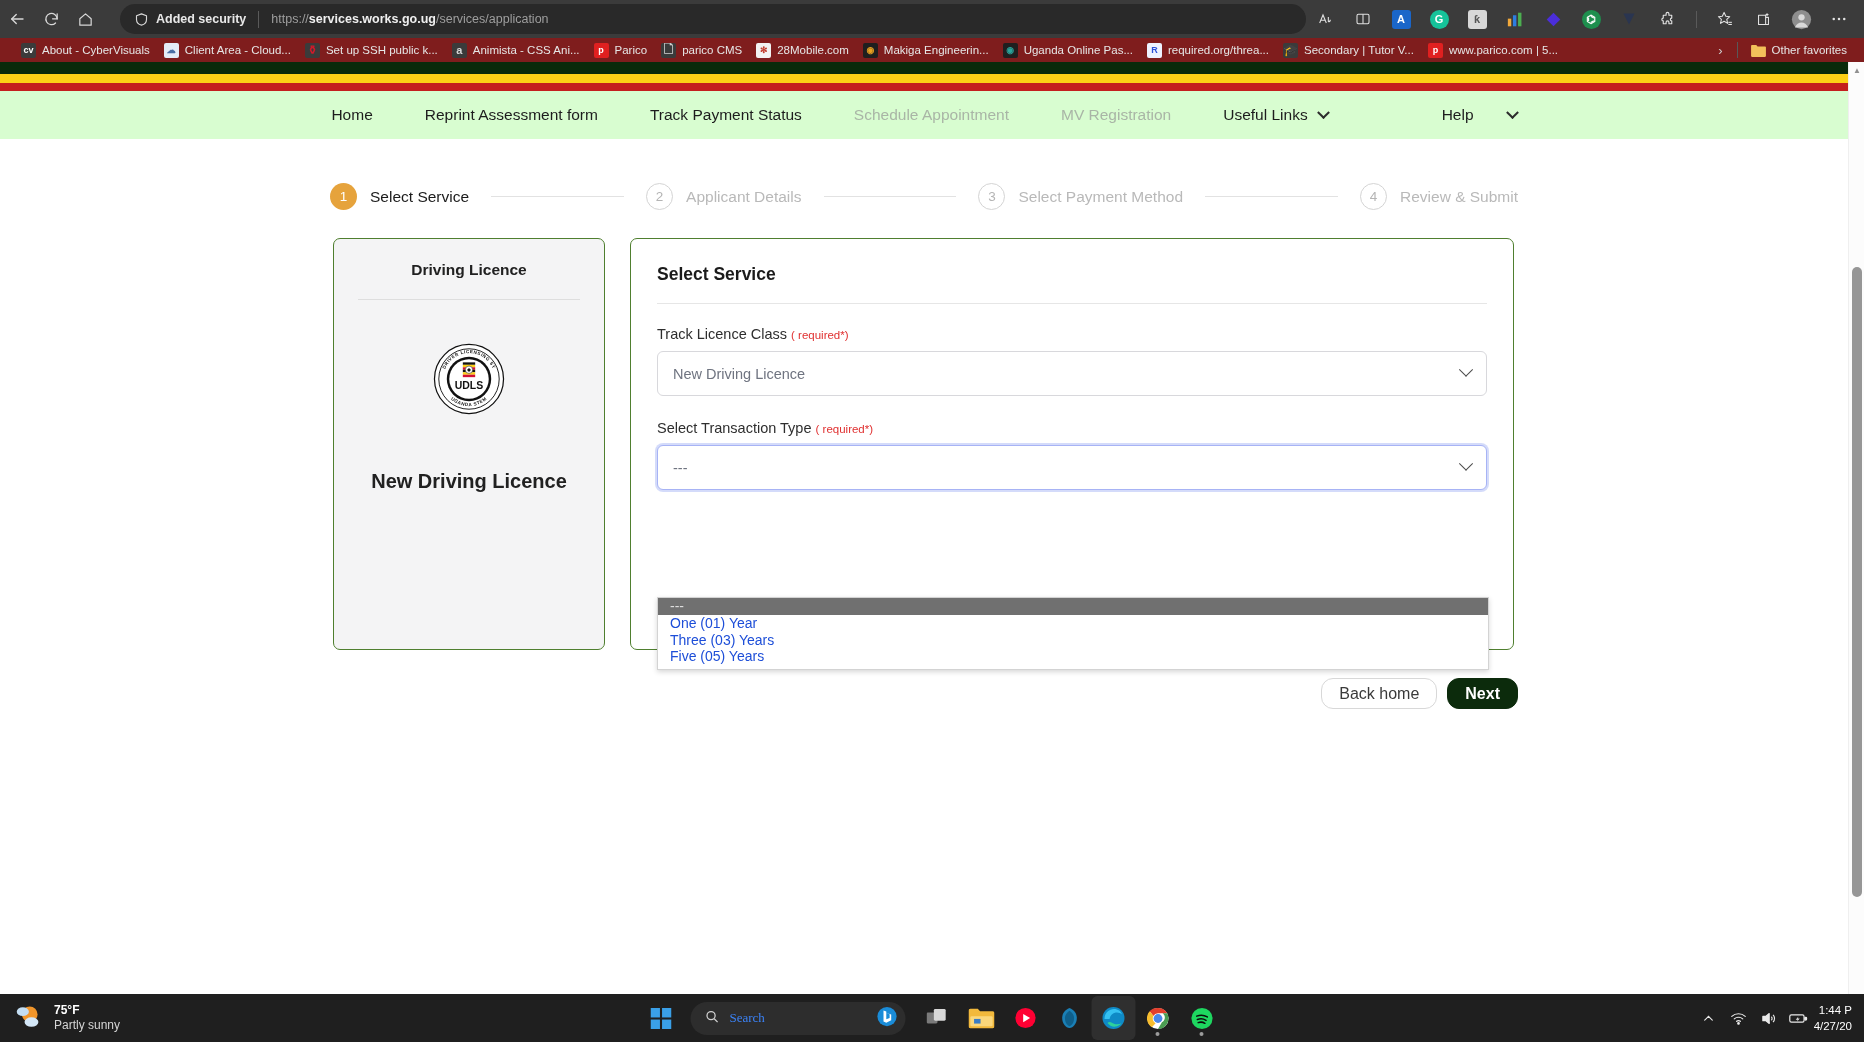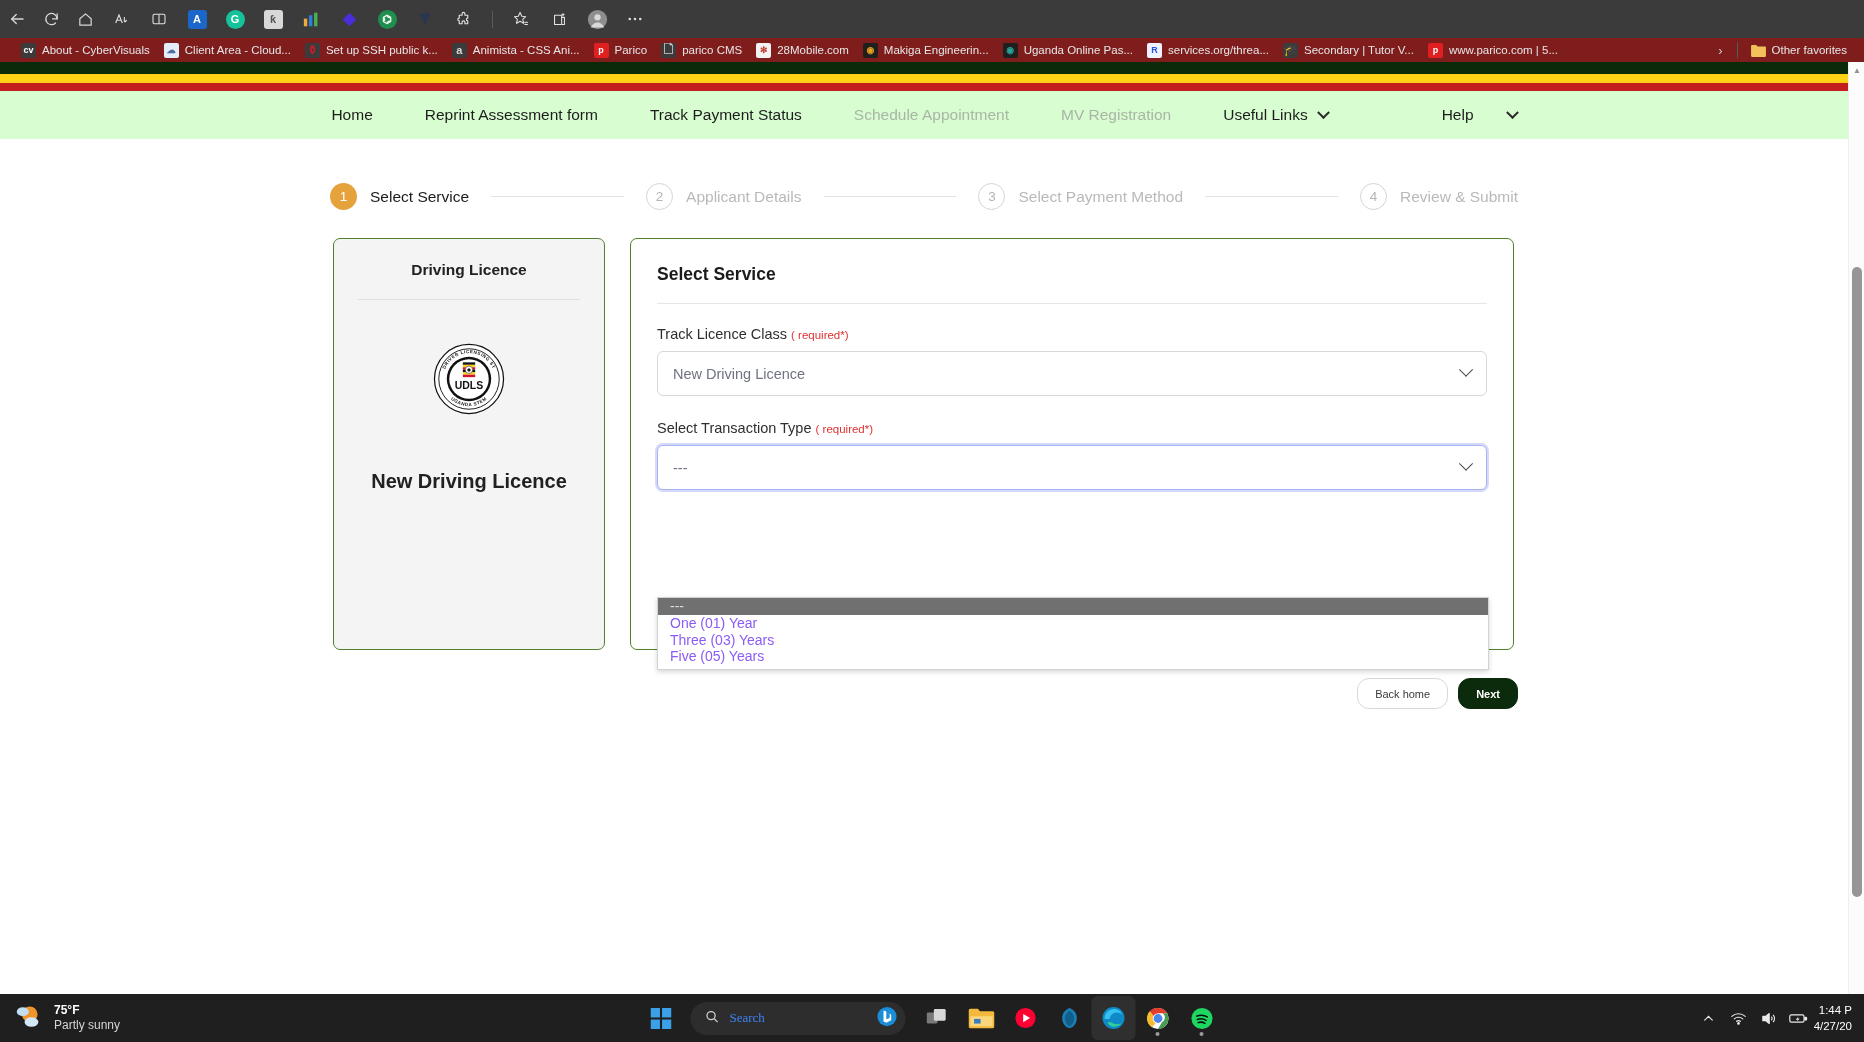--- a/index.html
+++ b/index.html
@@ -199,37 +199,37 @@
     left: 26px; top: 358px;
     width: 832px;
     background: #fff;
     border: 1px solid #d3d3d3;
     box-shadow: 0 2px 5px rgba(0,0,0,.16);
     padding-bottom: 2px;
     z-index: 30;
   }
   .dd-item {
     height: 16.5px; line-height: 16.5px;
-    font-size: 14px; color: #8b5cf6;
+    font-size: 14px; color: #1d4ed8;
     padding: 0 12px;
     white-space: nowrap;
   }
   .dd-item.sel { background: #707070; color: #ddd; height: 17px; line-height: 17px; }
   .dd-pad { height: 2px; }
 
   .btn-row {
     margin-top: 28px;
     width: 1848px;
     padding-right: 330px;
     display: flex; justify-content: flex-end; gap: 10px;
   }
   .btn {
     height: 31px; padding: 0 17px;
     display: flex; align-items: center; justify-content: center;
-    font-size: 11px; border-radius: 12px;
+    font-size: 16px; border-radius: 12px;
   }
   .btn.ghost { background: #fff; border: 1px solid #d8d8d8; color: #3a3a3a; }
   .btn.primary { background: #0c2b0c; border: 1px solid #0c2b0c; color: #fff; font-weight: 600; }
 
   
   .vscroll {
     position: absolute; right: 0; top: 0; width: 16px; height: 952px;
     background: #fcfcfc; border-left: 1px solid #efefef;
   }
   .vscroll .up, .vscroll .down {
@@ -303,20 +303,30 @@
           <path d="M20 11a8 8 0 1 0-2.3 6"></path>
           <polyline points="20 4 20 11 13.5 11"></polyline>
         </svg>
     </div>
     <div class="nav-btn">
       <svg width="17" height="17" viewBox="0 0 24 24" fill="none" stroke="currentColor" stroke-width="1.7" stroke-linejoin="round">
           <path d="M4 11 12 4l8 7v9H4z"></path>
         </svg>
     </div>
 
+    <div class="addr-pill">
+      <span class="shield-ico">
+        <svg width="15" height="15" viewBox="0 0 24 24" fill="none" stroke="currentColor" stroke-width="1.8" stroke-linejoin="round">
+            <path d="M12 3l8 3v6c0 5-3.5 8-8 9-4.5-1-8-4-8-9V6z"></path>
+          </svg>
+      </span>
+      <span class="sec-label">Added security</span>
+      <span class="addr-div"></span>
+      <span class="url-text"><span class="sch">https://</span><b>services.works.go.ug</b><span>/services/application</span></span>
+    </div>
 
     <div class="tb-icons">
       <div class="tb-ic">
         <svg width="16" height="16" viewBox="0 0 24 24" fill="none" stroke="currentColor" stroke-width="1.6">
             <path d="M4 18 9 6l5 12M6 14h6"></path>
             <path d="M17 9v7M17 16c2 0 3-1 3-3"></path>
           </svg>
       </div>
       <div class="tb-ic">
         <svg width="16" height="16" viewBox="0 0 24 24" fill="none" stroke="currentColor" stroke-width="1.6">
@@ -425,21 +435,21 @@
     <div class="bm">
         <span class="bmico" style="background:#1f1f1f;color:#e8a020;">◉</span>
         <span>Makiga Engineerin...</span>
       </div>
     <div class="bm">
         <span class="bmico" style="background:#1f1f1f;color:#2aa39a;">◉</span>
         <span>Uganda Online Pas...</span>
       </div>
     <div class="bm">
         <span class="bmico" style="background:#eef2ff;color:#2b50d8;">R</span>
-        <span>services.org/threa...</span>
+        <span>required.org/threa...</span>
       </div>
     <div class="bm">
         <span class="bmico" style="background:#3b3b3b;color:#fff;font-size:12px;">🎓</span>
         <span>Secondary | Tutor V...</span>
       </div>
     <div class="bm">
         <span class="bmico" style="background:#e02020;color:#fff;">p</span>
         <span>www.parico.com | 5...</span>
       </div>
     <div class="bm-spacer"></div>

